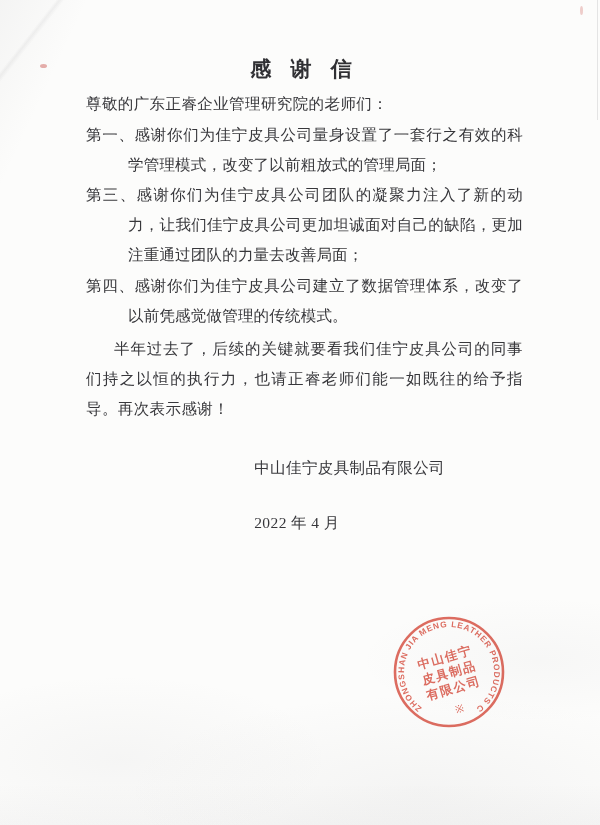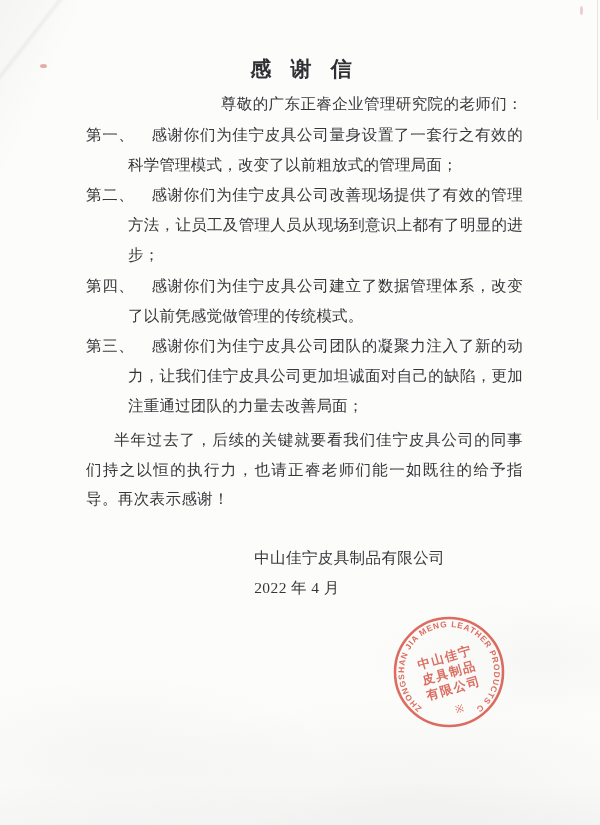--- a/index.html
+++ b/index.html
@@ -47,41 +47,41 @@
   }
   .title {
     margin: 53px 0 4px 0;
     text-align: center;
     font-size: 21px;
     font-weight: bold;
     letter-spacing: 7px;
     color: #303034;
     line-height: 32px;
   }
-  .salutation { margin: 0; text-align: right; }
+  .salutation { margin: 0; }
   .greeting { margin: 0; padding-left: 68px; }
   .para { margin: 0; text-indent: 28px; text-align: justify; }
   .item {
     margin: 1px 0 0 0;
     padding-left: 42px;
     text-indent: -42px;
     text-align: justify;
     letter-spacing: 0.2px;
   }
-  .item .item-label { margin-right: 17px; }
+  .item .item-label { }
   .closing { margin-top: 4px; }
 
   .sig-block {
     margin: 29px 78px 0 auto;
     width: max-content;
     position: relative;
     z-index: 2;
   }
   .sig-company { line-height: 30px; }
-  .sig-date { line-height: 30px; }
+  .sig-date { line-height: 30px; margin-top: 25px; }
 
   .stamp {
     position: absolute; left: 387px; top: 610px;
     width: 124px; height: 124px;
     z-index: 3;
     mix-blend-mode: multiply;
     opacity: 0.88;
   }
   .stamp text { fill: #dc5a4c; }
   .arc-text {
@@ -106,27 +106,24 @@
   <div class="content">
     <h1 class="title">感 谢 信</h1>
 
     <p class="salutation">尊敬的广东正睿企业管理研究院的老师们：</p>
 
 
     <div class="item">
       <span class="item-label">第一、</span><span class="item-text">感谢你们为佳宁皮具公司量身设置了一套行之有效的科学管理模式，改变了以前粗放式的管理局面；</span>
     </div>
     <div class="item">
-      <span class="item-label">第二、</span><span class="item-text">感谢你们为佳宁皮具公司改善现场提供了有效的管理方法，让员工及管理人员从现场到意识上都有了明显的进步；</span>
+      <span class="item-label">第三、</span><span class="item-text">感谢你们为佳宁皮具公司团队的凝聚力注入了新的动力，让我们佳宁皮具公司更加坦诚面对自己的缺陷，更加注重通过团队的力量去改善局面；</span>
     </div>
     <div class="item">
       <span class="item-label">第四、</span><span class="item-text">感谢你们为佳宁皮具公司建立了数据管理体系，改变了以前凭感觉做管理的传统模式。</span>
-    </div>
-    <div class="item">
-      <span class="item-label">第三、</span><span class="item-text">感谢你们为佳宁皮具公司团队的凝聚力注入了新的动力，让我们佳宁皮具公司更加坦诚面对自己的缺陷，更加注重通过团队的力量去改善局面；</span>
     </div>
 
     <p class="para closing">半年过去了，后续的关键就要看我们佳宁皮具公司的同事们持之以恒的执行力，也请正睿老师们能一如既往的给予指导。再次表示感谢！</p>
 
     <div class="sig-block">
       <div class="sig-company">中山佳宁皮具制品有限公司</div>
       <div class="sig-date">2022 年 4 月</div>
     </div>
   </div>
 

